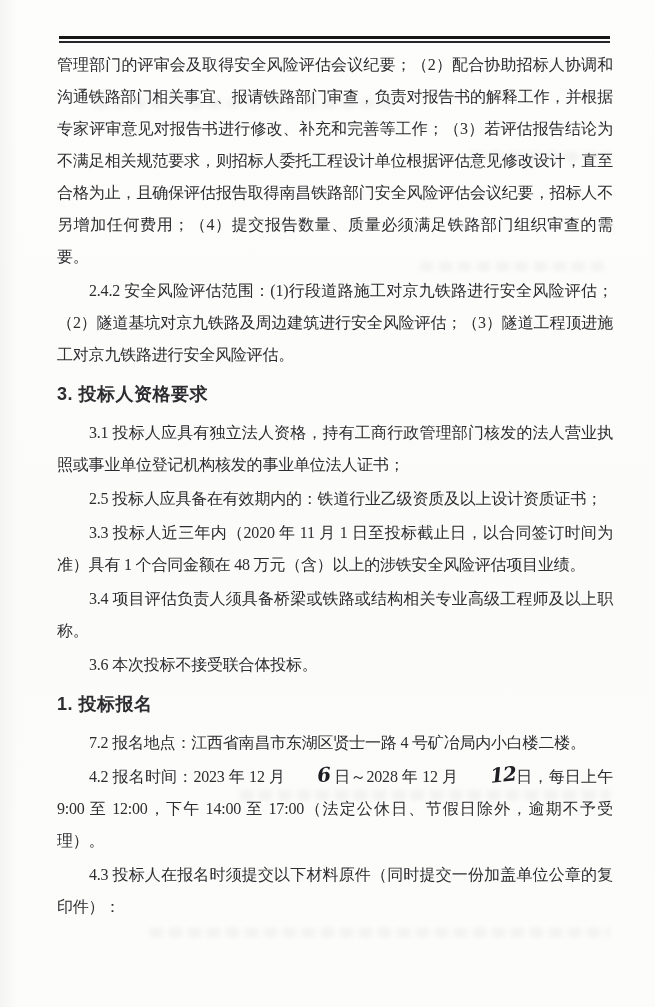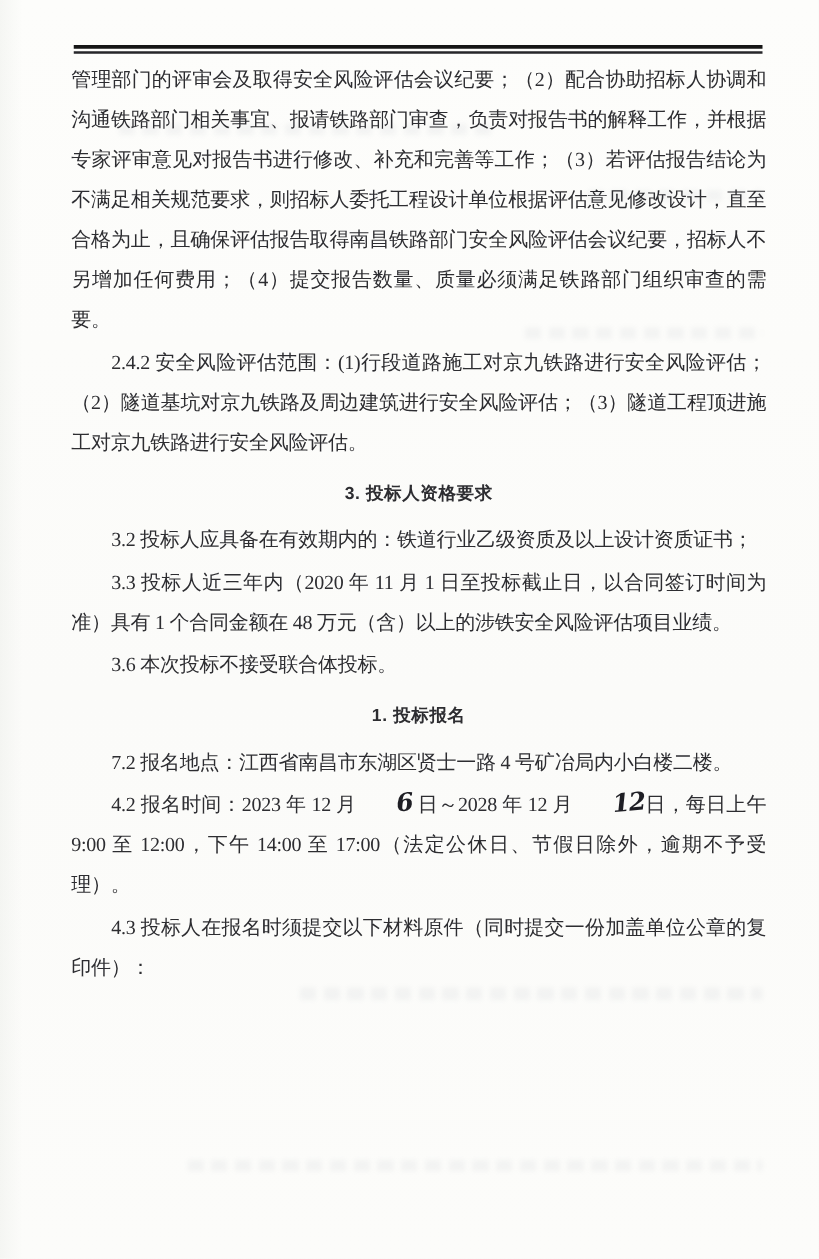--- a/index.html
+++ b/index.html
@@ -39,25 +39,25 @@
   }
   .doc-body p.body{
     margin:0 0 2px 0;
   }
   .doc-body p.body.indent{
     text-indent:32px;
   }
   .doc-body h3.heading{
     font-family:"Liberation Sans","DejaVu Sans",sans-serif;
     font-weight:bold;
-    font-size:14px;
+    font-size:18px;
     line-height:32px;
     letter-spacing:0.5px;
     margin:7px 0 7px 0;
-    text-align:center;
+    text-align:left;
   }
   .handwritten{
     font-family:"DejaVu Serif",serif;
     font-style:italic;
     font-weight:bold;
     font-size:20px;
     line-height:1;
     letter-spacing:-1px;
     display:inline-block;
     transform:rotate(-5deg) translateY(1px);
@@ -85,21 +85,23 @@
   <div class="top-rule"></div>
   <div class="ghost g1"></div>
   <div class="ghost g2"></div>
   <div class="ghost g3"></div>
   <div class="ghost g4"></div>
   <div class="ghost g5"></div>
   <div class="doc-body">
       <p class="body"><span>管理部门的评审会及取得安全风险评估会议纪要；（2）配合协助招标人协调和沟通铁路部门相关事宜、报请铁路部门审查，负责对报告书的解释工作，并根据专家评审意见对报告书进行修改、补充和完善等工作；（3）若评估报告结论为不满足相关规范要求，则招标人委托工程设计单位根据评估意见修改设计，直至合格为止，且确保评估报告取得南昌铁路部门安全风险评估会议纪要，招标人不另增加任何费用；（4）提交报告数量、质量必须满足铁路部门组织审查的需要。</span></p>
       <p class="body indent"><span>2.4.2 安全风险评估范围：(1)行段道路施工对京九铁路进行安全风险评估；（2）隧道基坑对京九铁路及周边建筑进行安全风险评估；（3）隧道工程顶进施工对京九铁路进行安全风险评估。</span></p>
       <h3 class="heading"><span>3. 投标人资格要求</span></h3>
-      <p class="body indent"><span>3.2 投标人应具备在有效期内的：铁道行业乙级资质及以上设计资质证书；</span></p>
+      <p class="body indent"><span>3.1 投标人应具有独立法人资格，持有工商行政管理部门核发的法人营业执照或事业单位登记机构核发的事业单位法人证书；</span></p>
+      <p class="body indent"><span>2.5 投标人应具备在有效期内的：铁道行业乙级资质及以上设计资质证书；</span></p>
       <p class="body indent"><span>3.3 投标人近三年内（2020 年 11 月 1 日至投标截止日，以合同签订时间为准）具有 1 个合同金额在 48 万元（含）以上的涉铁安全风险评估项目业绩。</span></p>
+      <p class="body indent"><span>3.4 项目评估负责人须具备桥梁或铁路或结构相关专业高级工程师及以上职称。</span></p>
       <p class="body indent"><span>3.6 本次投标不接受联合体投标。</span></p>
       <h3 class="heading"><span>1. 投标报名</span></h3>
       <p class="body indent"><span>7.2 报名地点：江西省南昌市东湖区贤士一路 4 号矿冶局内小白楼二楼。</span></p>
       <p class="body indent"><span>4.2 报名时间：2023 年 12 月</span><span class="handwritten">6</span><span> 日～2028 年 12 月</span><span class="handwritten">12</span><span>日，每日上午 9:00 至 12:00，下午 14:00 至 17:00（法定公休日、节假日除外，逾期不予受理）。</span></p>
       <p class="body indent"><span>4.3 投标人在报名时须提交以下材料原件（同时提交一份加盖单位公章的复印件）：</span></p>
     </div>
 </div>
 
 </body></html>

